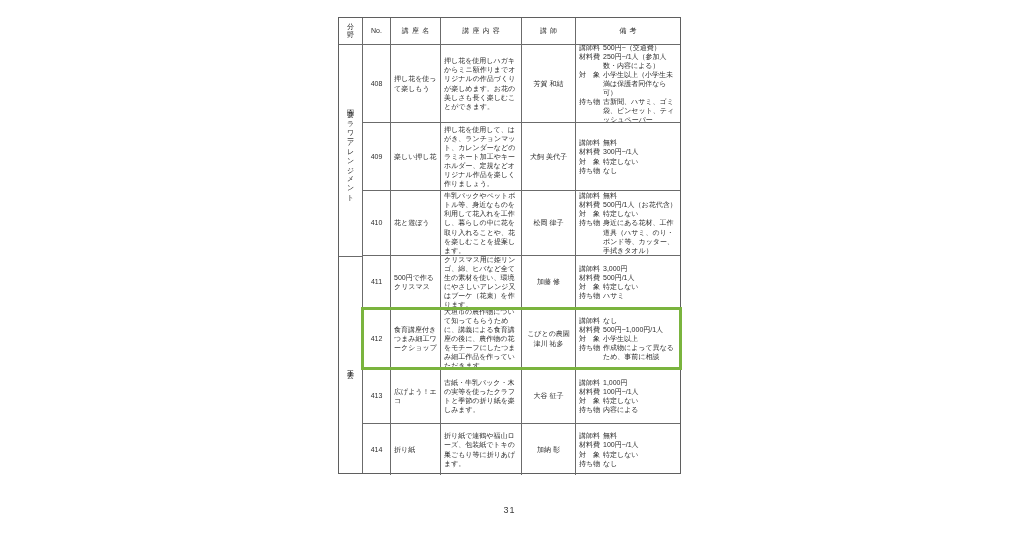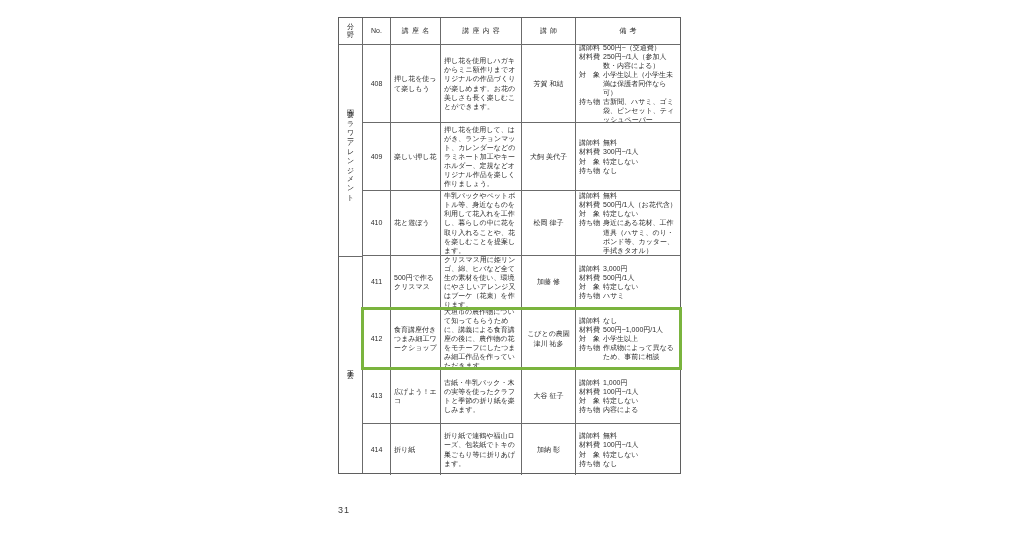--- a/index.html
+++ b/index.html
@@ -38,21 +38,21 @@
 
   .remarks-wrap { width:100%; }
   .remark-line { display:flex; }
   .remark-label { width:24px; flex:none; }
   .remark-value { flex:1; }
 
   
   .row.highlighted::after { content:""; position:absolute; inset:-2px; border:3px solid var(--highlight,#7ab43e);
                             pointer-events:none; z-index:5; }
 
-  .page-number { position:absolute; left:338px; top:505px; width:343px; text-align:left;
+  .page-number { position:absolute; left:338px; top:505px; width:343px; text-align:center;
                  font-size:9px; color:#3a3a3a; letter-spacing:1px; }
 </style>
 </head>
 <body>
 
 <div class="page">
 
   <div class="course-table">
 
     <div class="col-field">

